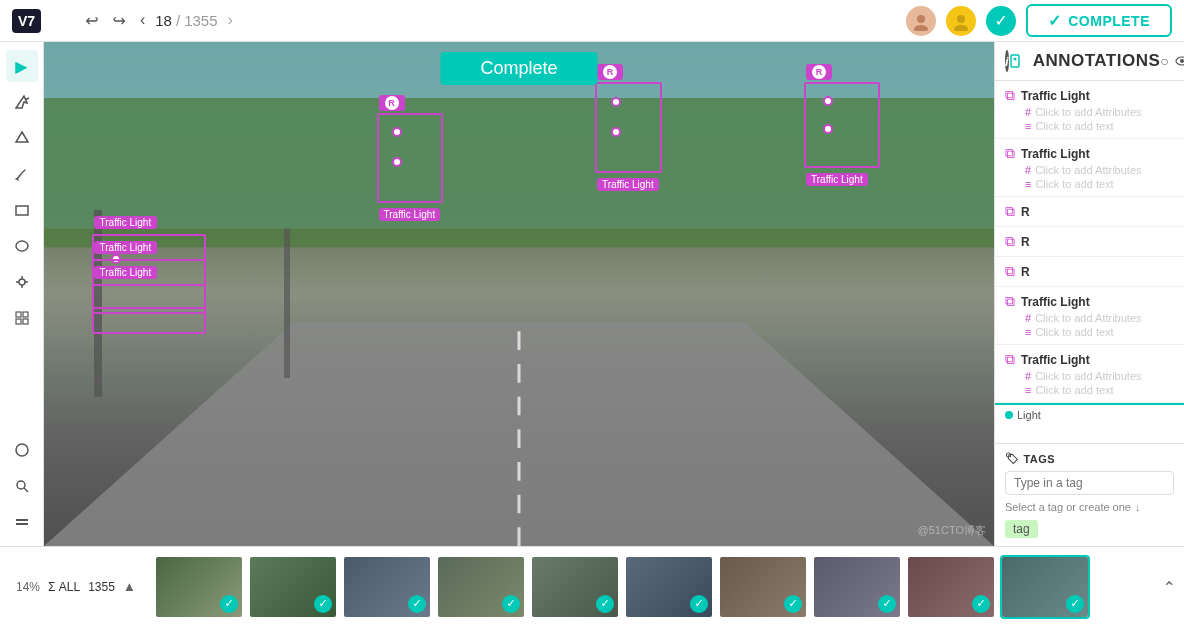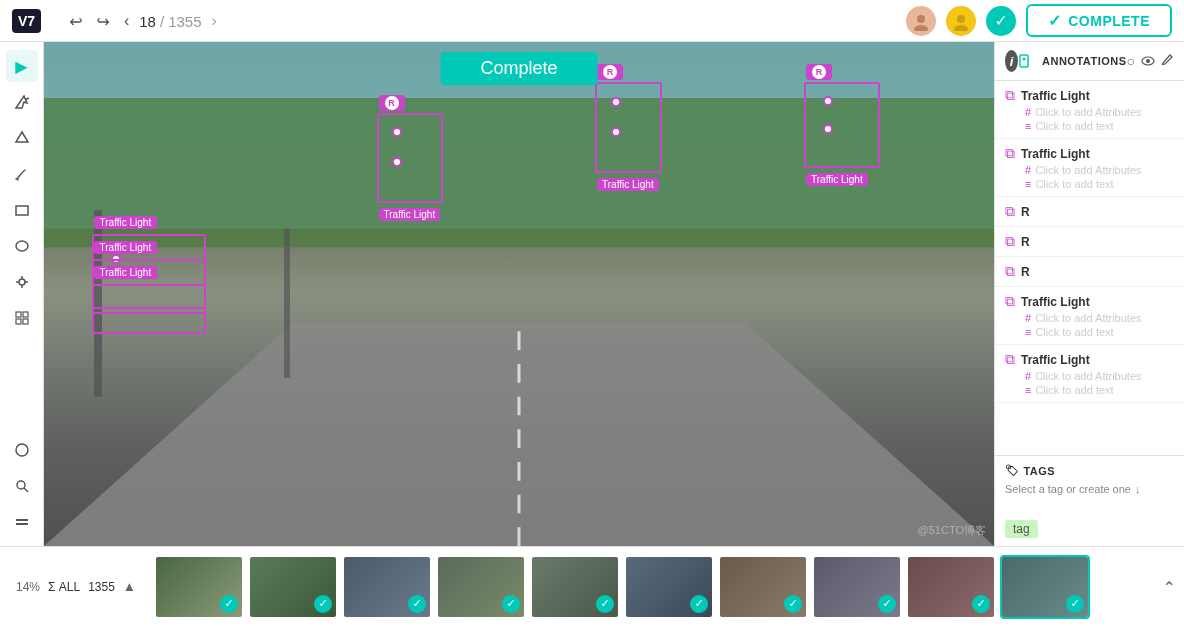--- a/index.html
+++ b/index.html
@@ -4,21 +4,21 @@
   <style>
     * { box-sizing: border-box; margin: 0; padding: 0; }
     body { font-family: -apple-system, BlinkMacSystemFont, 'Segoe UI', sans-serif; background: #1a1a2e; width: 1184px; height: 626px; overflow: hidden; display: flex; flex-direction: column; }
 
     
     .top-bar {
       display: flex; align-items: center; justify-content: space-between;
       background: #fff; height: 42px; border-bottom: 1px solid #e0e0e0;
       padding: 0 12px; flex-shrink: 0;
     }
-    .top-bar-left { display: flex; align-items: flex-end; gap: 8px; }
+    .top-bar-left { display: flex; align-items: flex-start; gap: 24px; }
     .logo { background: #1a1a2e; color: #fff; font-weight: bold; font-size: 14px; padding: 4px 6px; border-radius: 4px; }
     .nav-arrows { display: flex; gap: 6px; align-items: center; margin-left: 16px; }
     .nav-btn { background: none; border: none; cursor: pointer; color: #555; font-size: 16px; padding: 2px 4px; }
     .nav-prev-btn { background: none; border: none; cursor: pointer; color: #555; font-size: 16px; padding: 2px 4px; }
     .counter { font-size: 15px; color: #333; font-weight: 500; display: flex; align-items: center; gap: 4px; }
     .counter-next { color: #aaa; font-size: 16px; cursor: pointer; }
     .top-bar-right { display: flex; align-items: center; gap: 10px; }
     .avatar { width: 30px; height: 30px; border-radius: 50%; background: #e0b0a0; display: flex; align-items: center; justify-content: center; font-size: 12px; overflow: hidden; }
     .avatar-yellow { width: 30px; height: 30px; border-radius: 50%; background: #f5c518; display: flex; align-items: center; justify-content: center; font-size: 12px; }
     .avatar-teal { width: 30px; height: 30px; border-radius: 50%; background: #00c9b7; display: flex; align-items: center; justify-content: center; font-size: 16px; color: white; }
@@ -129,21 +129,21 @@
 
     
     .right-panel {
       width: 190px; background: #fff; border-left: 1px solid #e0e0e0;
       display: flex; flex-direction: column; flex-shrink: 0; overflow-y: auto;
     }
     .right-panel-header {
       display: flex; align-items: center; justify-content: space-between;
       padding: 8px 10px; border-bottom: 1px solid #e0e0e0;
     }
-    .panel-title { font-size: 11px; font-weight: 700; color: #333; letter-spacing: 0.5px; }
+    .panel-title { font-size: 17px; font-weight: 700; color: #333; letter-spacing: 0.5px; }
     .panel-icons { display: flex; gap: 6px; align-items: center; }
     .panel-icon-btn { background: none; border: none; cursor: pointer; color: #666; font-size: 14px; }
 
     .ann-list { flex: 1; overflow-y: auto; }
     .ann-item {
       padding: 6px 10px; border-bottom: 1px solid #f0f0f0;
       cursor: pointer;
     }
     .ann-item-header { display: flex; align-items: center; gap: 6px; }
     .ann-item-icon { color: #cc44cc; font-size: 14px; }
@@ -151,21 +151,21 @@
     .ann-item-sub { font-size: 11px; color: #aaa; padding-left: 20px; margin-top: 2px; display: flex; align-items: center; gap: 4px; }
     .ann-item-sub .sub-icon { color: #cc44cc; font-size: 11px; }
 
     .tags-section { padding: 8px 10px; border-top: 1px solid #e0e0e0; }
     .tags-title { font-size: 11px; font-weight: 700; color: #333; letter-spacing: 0.5px; margin-bottom: 6px; display: flex; align-items: center; gap: 4px; }
     .tags-input {
       width: 100%; border: 1px solid #ddd; border-radius: 4px;
       padding: 4px 8px; font-size: 12px; color: #666; outline: none;
       margin-bottom: 6px;
     }
-    .tags-hint { font-size: 11px; color: #888; margin-bottom: 24px; display: flex; align-items: center; gap: 4px; }
+    .tags-hint { font-size: 11px; color: #888; margin-bottom: 6px; display: flex; align-items: center; gap: 4px; }
     .tag-badge {
       display: inline-block; background: #c8f5c0; color: #555;
       border-radius: 3px; padding: 2px 8px; font-size: 12px;
     }
 
     
     .info-icon {
       width: 22px; height: 22px; border-radius: 50%; background: #555;
       color: white; font-size: 13px; display: flex; align-items: center;
       justify-content: center; cursor: pointer; font-style: italic; font-weight: bold;
@@ -472,27 +472,32 @@
         <div class="ann-item-sub">
           <span class="sub-icon">#</span>
           <span style="color:#ccc;font-size:11px;">Click to add Attributes</span>
         </div>
         <div class="ann-item-sub">
           <span class="sub-icon">≡</span>
           <span style="color:#ccc;font-size:11px;">Click to add text</span>
         </div>
       </div>
 
+      <div style="padding:4px 10px;border-top:2px solid #00c9b7;display:flex;align-items:center;gap:4px;">
+        <span style="width:8px;height:8px;background:#00c9b7;border-radius:50%;display:inline-block;"></span>
+        <span style="font-size:11px;color:#555;">Light</span>
+      </div>
     </div>
 
     <div class="tags-section">
       <div class="tags-title">
         <span>🏷</span>
         <span>TAGS</span>
       </div>
+      <input class="tags-input" type="text" placeholder="Type in a tag" style="">
       <div class="tags-hint">
         <span>Select a tag or create one</span>
         <span>↓</span>
       </div>
       <span class="tag-badge">tag</span>
     </div>
   </div>
 </div>
 
 <div class="bottom-bar">

